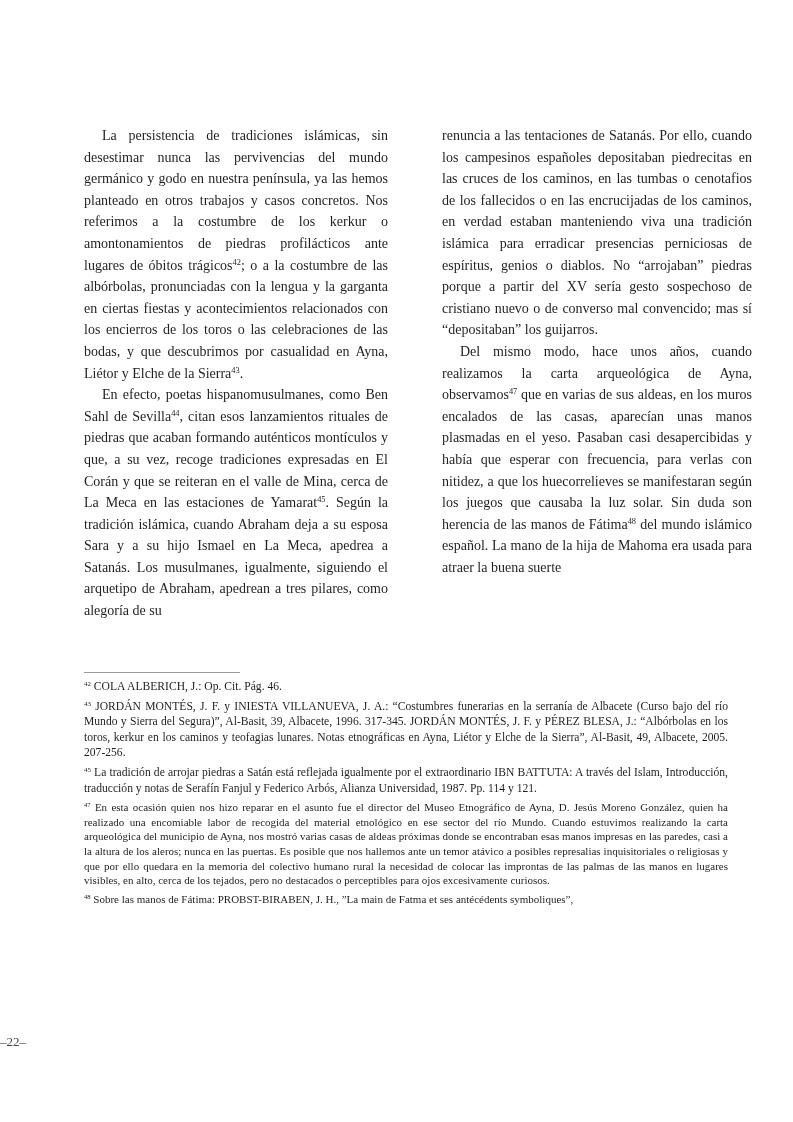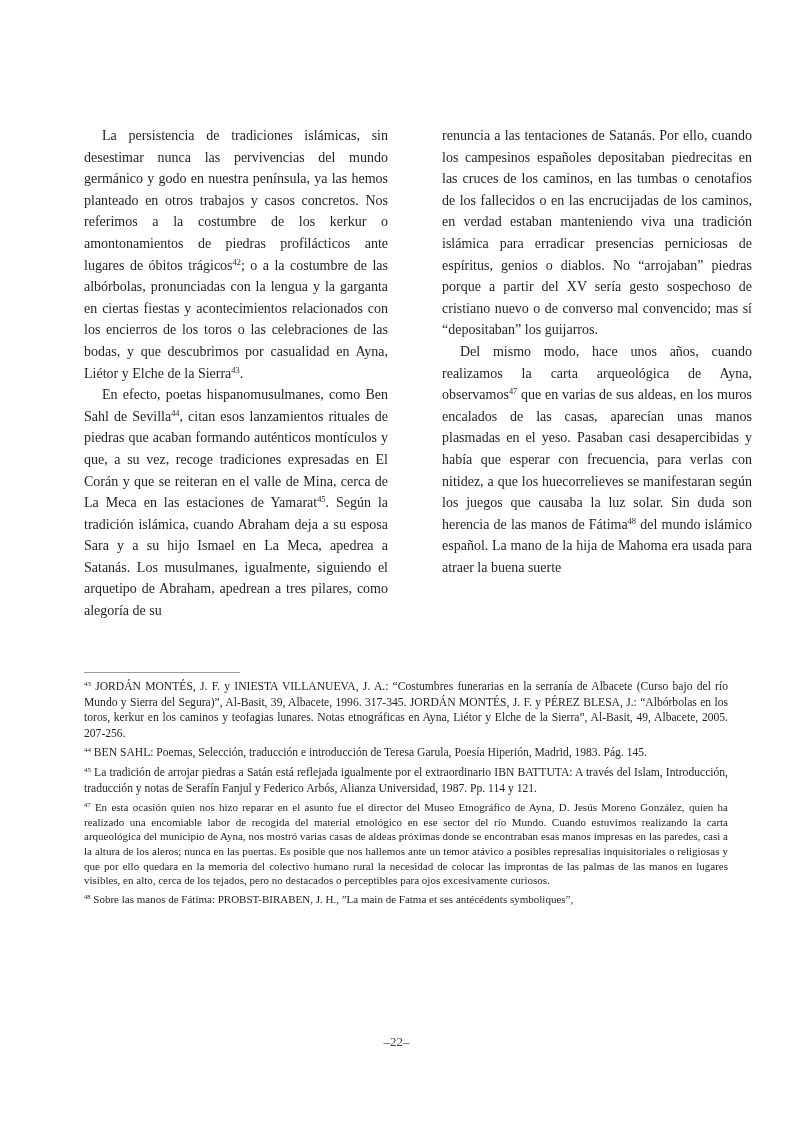--- a/index.html
+++ b/index.html
@@ -10,36 +10,36 @@
   .col.left { left:84px; }
   .col.right { left:418px; width:310px;margin-left:24px; }
   .col p { margin:0; text-indent:0; }
   .col p.indent { text-indent:18px; }
   sup { font-size:0.6em; line-height:0; vertical-align:0.55em; }
   .rule { position:absolute; left:84px; top:672px; width:156px; height:0; border-top:1px solid #9a9a9a; }
   .notes { position:absolute; left:84px; top:679px; width:644px; font-size:11.6px; line-height:15.6px;
            text-align:justify; }
   .notes .fn { margin:0 0 4px 0; }
   .notes .fn.small { font-size:11px; line-height:14.6px; }
-  .page-num { position:absolute; left:0; width:793px; top:1034px; text-align:center; font-size:13px; color:#444; }
+  .page-num { position:absolute; left:0; width:793px; top:1034px; text-align:left; font-size:13px; color:#444; }
 </style>
 </head>
 <body>
 
 <div class="col left" id="col-left">
     <p class="indent">La persistencia de tradiciones islámicas, sin desestimar nunca las pervivencias del mundo germánico y godo en nuestra península, ya las hemos planteado en otros trabajos y casos concretos. Nos referimos a la costumbre de los kerkur o amontonamientos de piedras profilácticos ante lugares de óbitos trágicos<sup>42</sup>; o a la costumbre de las albórbolas, pronunciadas con la lengua y la garganta en ciertas fiestas y acontecimientos relacionados con los encierros de los toros o las celebraciones de las bodas, y que descubrimos por casualidad en Ayna, Liétor y Elche de la Sierra<sup>43</sup>.</p>
     <p class="indent">En efecto, poetas hispanomusulmanes, como Ben Sahl de Sevilla<sup>44</sup>, citan esos lanzamientos rituales de piedras que acaban formando auténticos montículos y que, a su vez, recoge tradiciones expresadas en El Corán y que se reiteran en el valle de Mina, cerca de La Meca en las estaciones de Yamarat<sup>45</sup>. Según la tradición islámica, cuando Abraham deja a su esposa Sara y a su hijo Ismael en La Meca, apedrea a Satanás. Los musulmanes, igualmente, siguiendo el arquetipo de Abraham, apedrean a tres pilares, como alegoría de su</p>
   </div>
 <div class="col right" id="col-right">
     <p class="">renuncia a las tentaciones de Satanás. Por ello, cuando los campesinos españoles depositaban piedrecitas en las cruces de los caminos, en las tumbas o cenotafios de los fallecidos o en las encrucijadas de los caminos, en verdad estaban manteniendo viva una tradición islámica para erradicar presencias perniciosas de espíritus, genios o diablos. No “arrojaban” piedras porque a partir del XV sería gesto sospechoso de cristiano nuevo o de converso mal convencido; mas sí “depositaban” los guijarros.</p>
     <p class="indent">Del mismo modo, hace unos años, cuando realizamos la carta arqueológica de Ayna, observamos<sup>47</sup> que en varias de sus aldeas, en los muros encalados de las casas, aparecían unas manos plasmadas en el yeso. Pasaban casi desapercibidas y había que esperar con frecuencia, para verlas con nitidez, a que los huecorrelieves se manifestaran según los juegos que causaba la luz solar. Sin duda son herencia de las manos de Fátima<sup>48</sup> del mundo islámico español. La mano de la hija de Mahoma era usada para atraer la buena suerte</p>
   </div>
 
 <div class="rule"></div>
 <div class="notes" id="notes">
+    <p class="fn"><sup>42</sup> COLA ALBERICH, J.: Op. Cit. Pág. 46.</p>
     <p class="fn"><sup>43</sup> JORDÁN MONTÉS, J. F. y INIESTA VILLANUEVA, J. A.: “Costumbres funerarias en la serranía de Albacete (Curso bajo del río Mundo y Sierra del Segura)”, Al-Basit, 39, Albacete, 1996. 317-345. JORDÁN MONTÉS, J. F. y PÉREZ BLESA, J.: “Albórbolas en los toros, kerkur en los caminos y teofagias lunares. Notas etnográficas en Ayna, Liétor y Elche de la Sierra”, Al-Basit, 49, Albacete, 2005. 207-256.</p>
-    <p class="fn"><sup>44</sup> BEN SAHL: Poemas, Selección, traducción e introducción de Teresa Garula, Poesía Hiperión, Madrid, 1983. Pág. 145.</p>
     <p class="fn"><sup>45</sup> La tradición de arrojar piedras a Satán está reflejada igualmente por el extraordinario IBN BATTUTA: A través del Islam, Introducción, traducción y notas de Serafín Fanjul y Federico Arbós, Alianza Universidad, 1987. Pp. 114 y 121.</p>
     <p class="fn small"><sup>47</sup>  En esta ocasión quien nos hizo reparar en el asunto fue el director del Museo Etnográfico de Ayna, D. Jesús Moreno González, quien ha realizado una encomiable labor de recogida del material etnológico en ese sector del río Mundo. Cuando estuvimos realizando la carta arqueológica del municipio de Ayna, nos mostró varias casas de aldeas próximas donde se encontraban esas manos impresas en las paredes, casi a la altura de los aleros; nunca en las puertas. Es posible que nos hallemos ante un temor atávico a posibles represalias inquisitoriales o religiosas y que por ello quedara en la memoria del colectivo humano rural la necesidad de colocar las improntas de las palmas de las manos en lugares visibles, en alto, cerca de los tejados, pero no destacados o perceptibles para ojos excesivamente curiosos.</p>
     <p class="fn small"><sup>48</sup> Sobre las manos de Fátima: PROBST-BIRABEN, J. H., ”La main de Fatma et ses antécédents symboliques”,</p>
   </div>
 
 <div class="page-num">–22–</div>
 
 </body></html>

